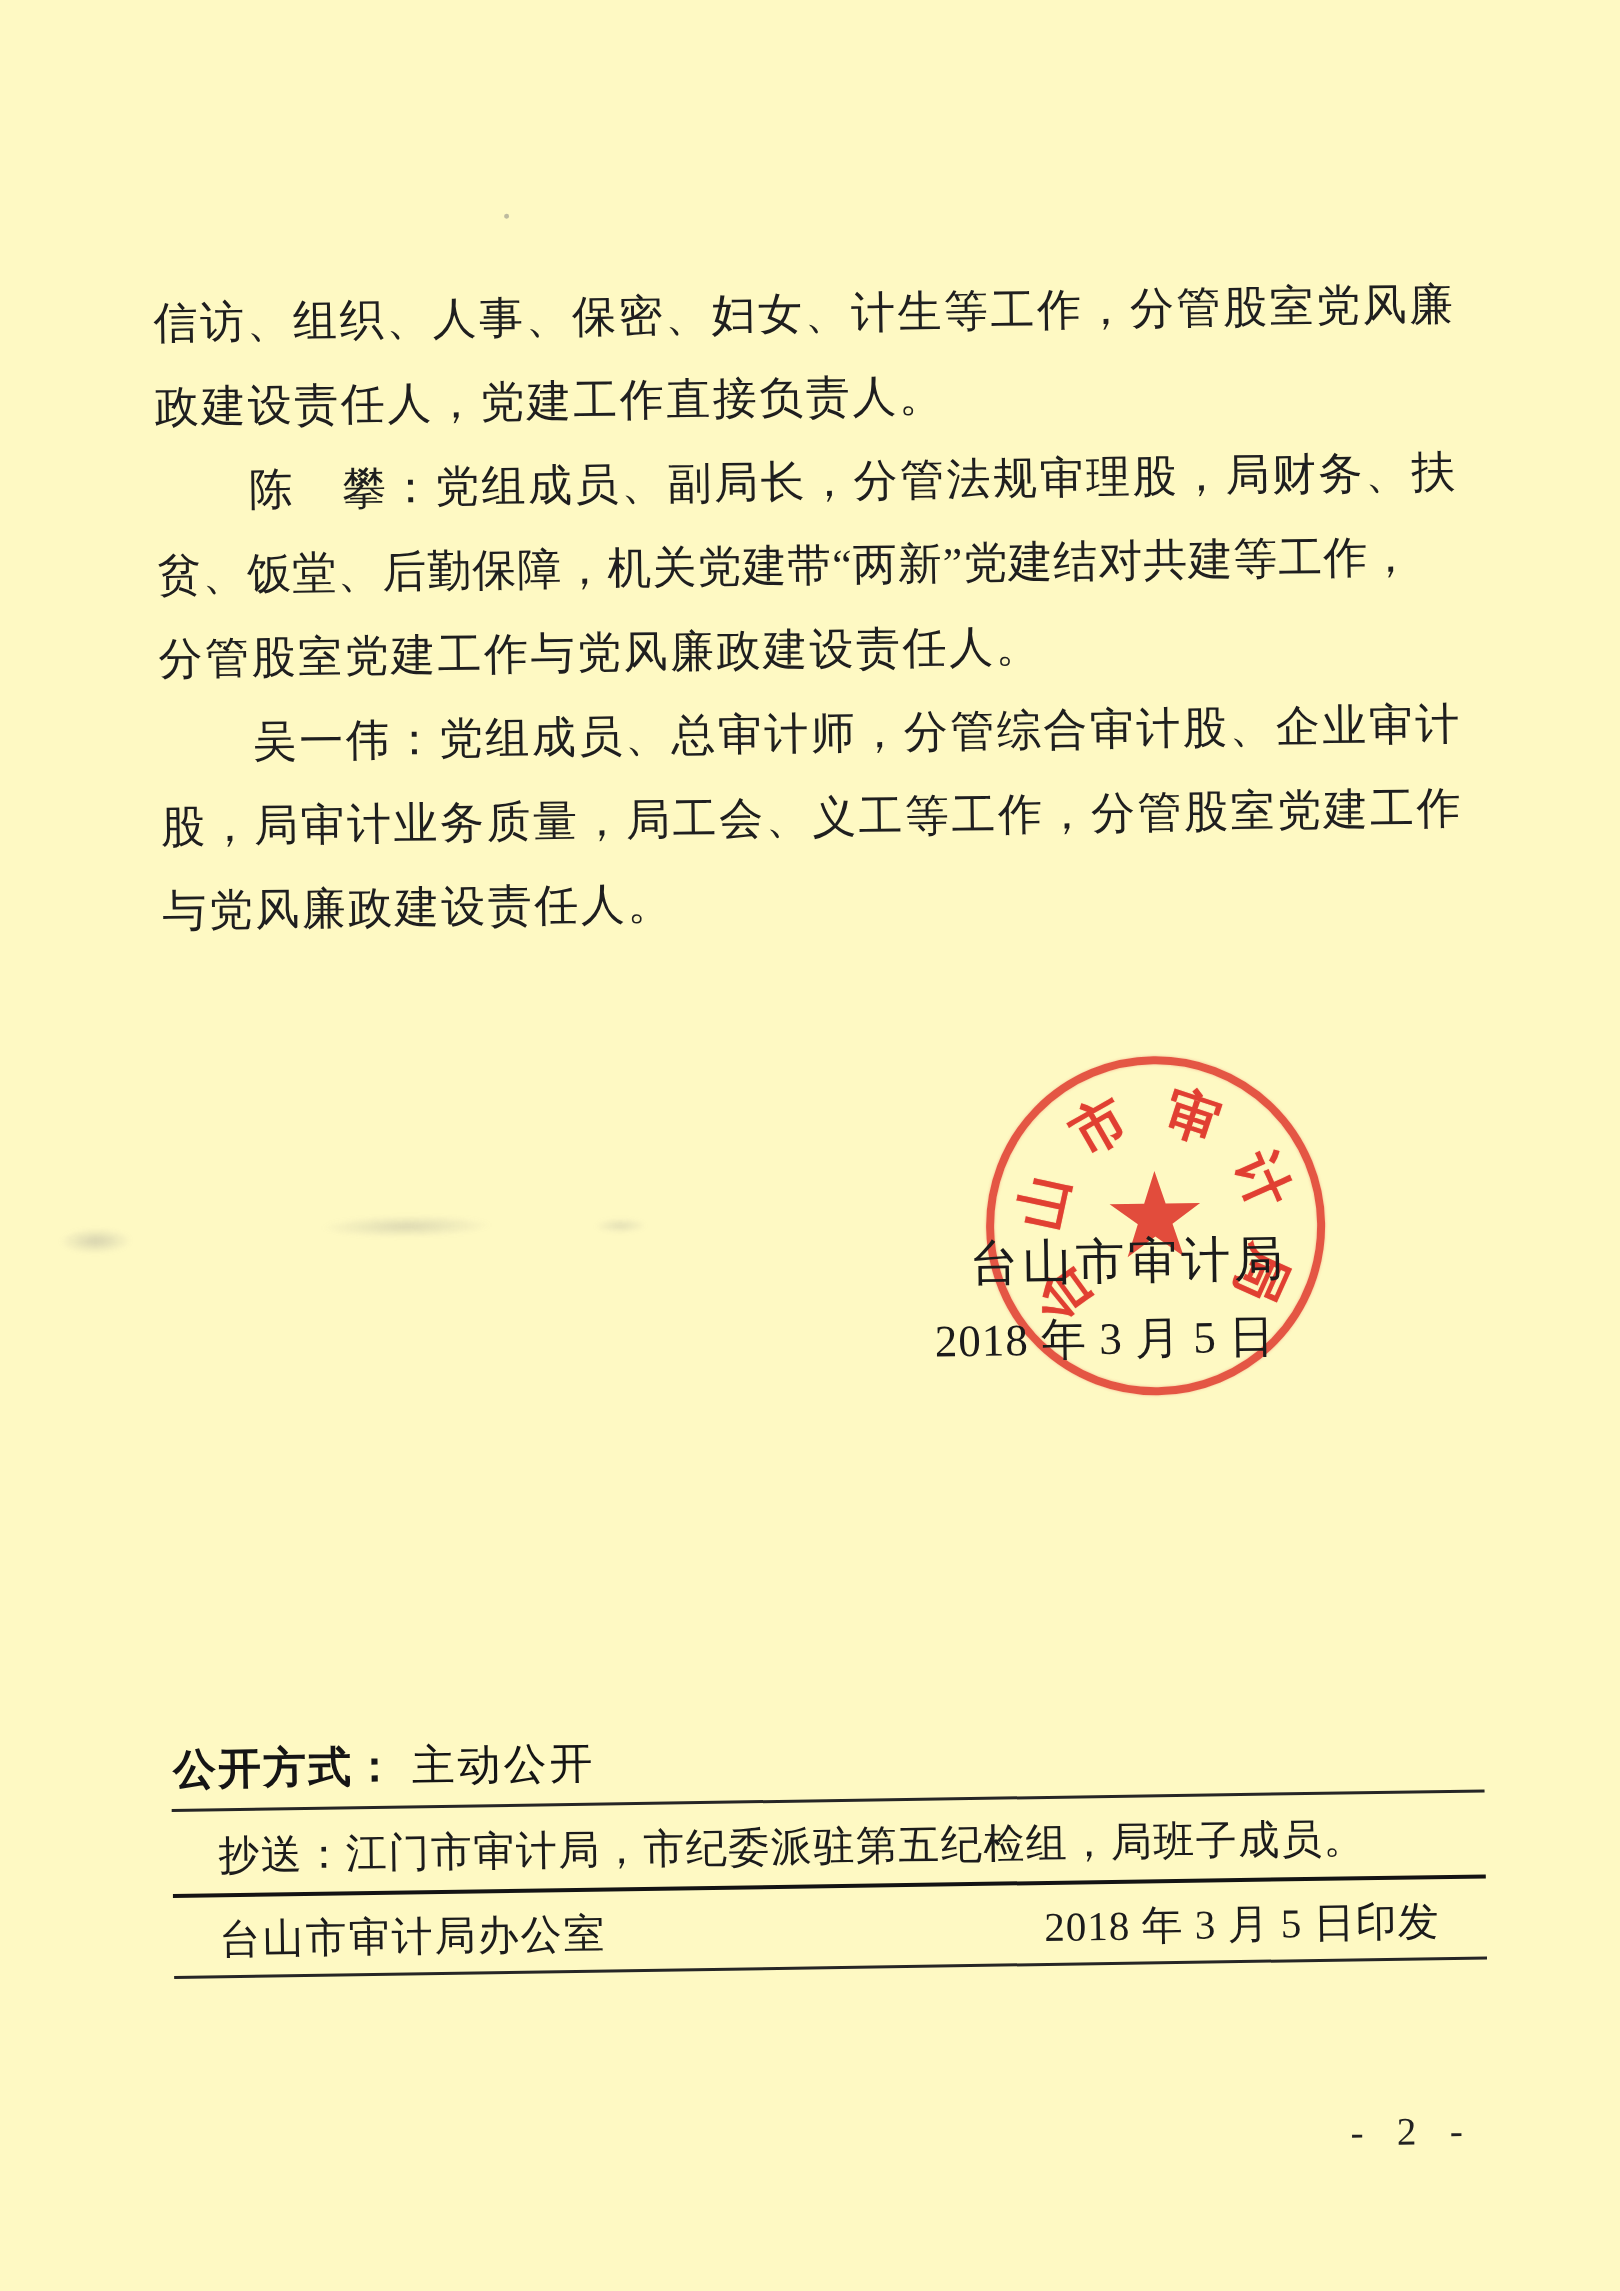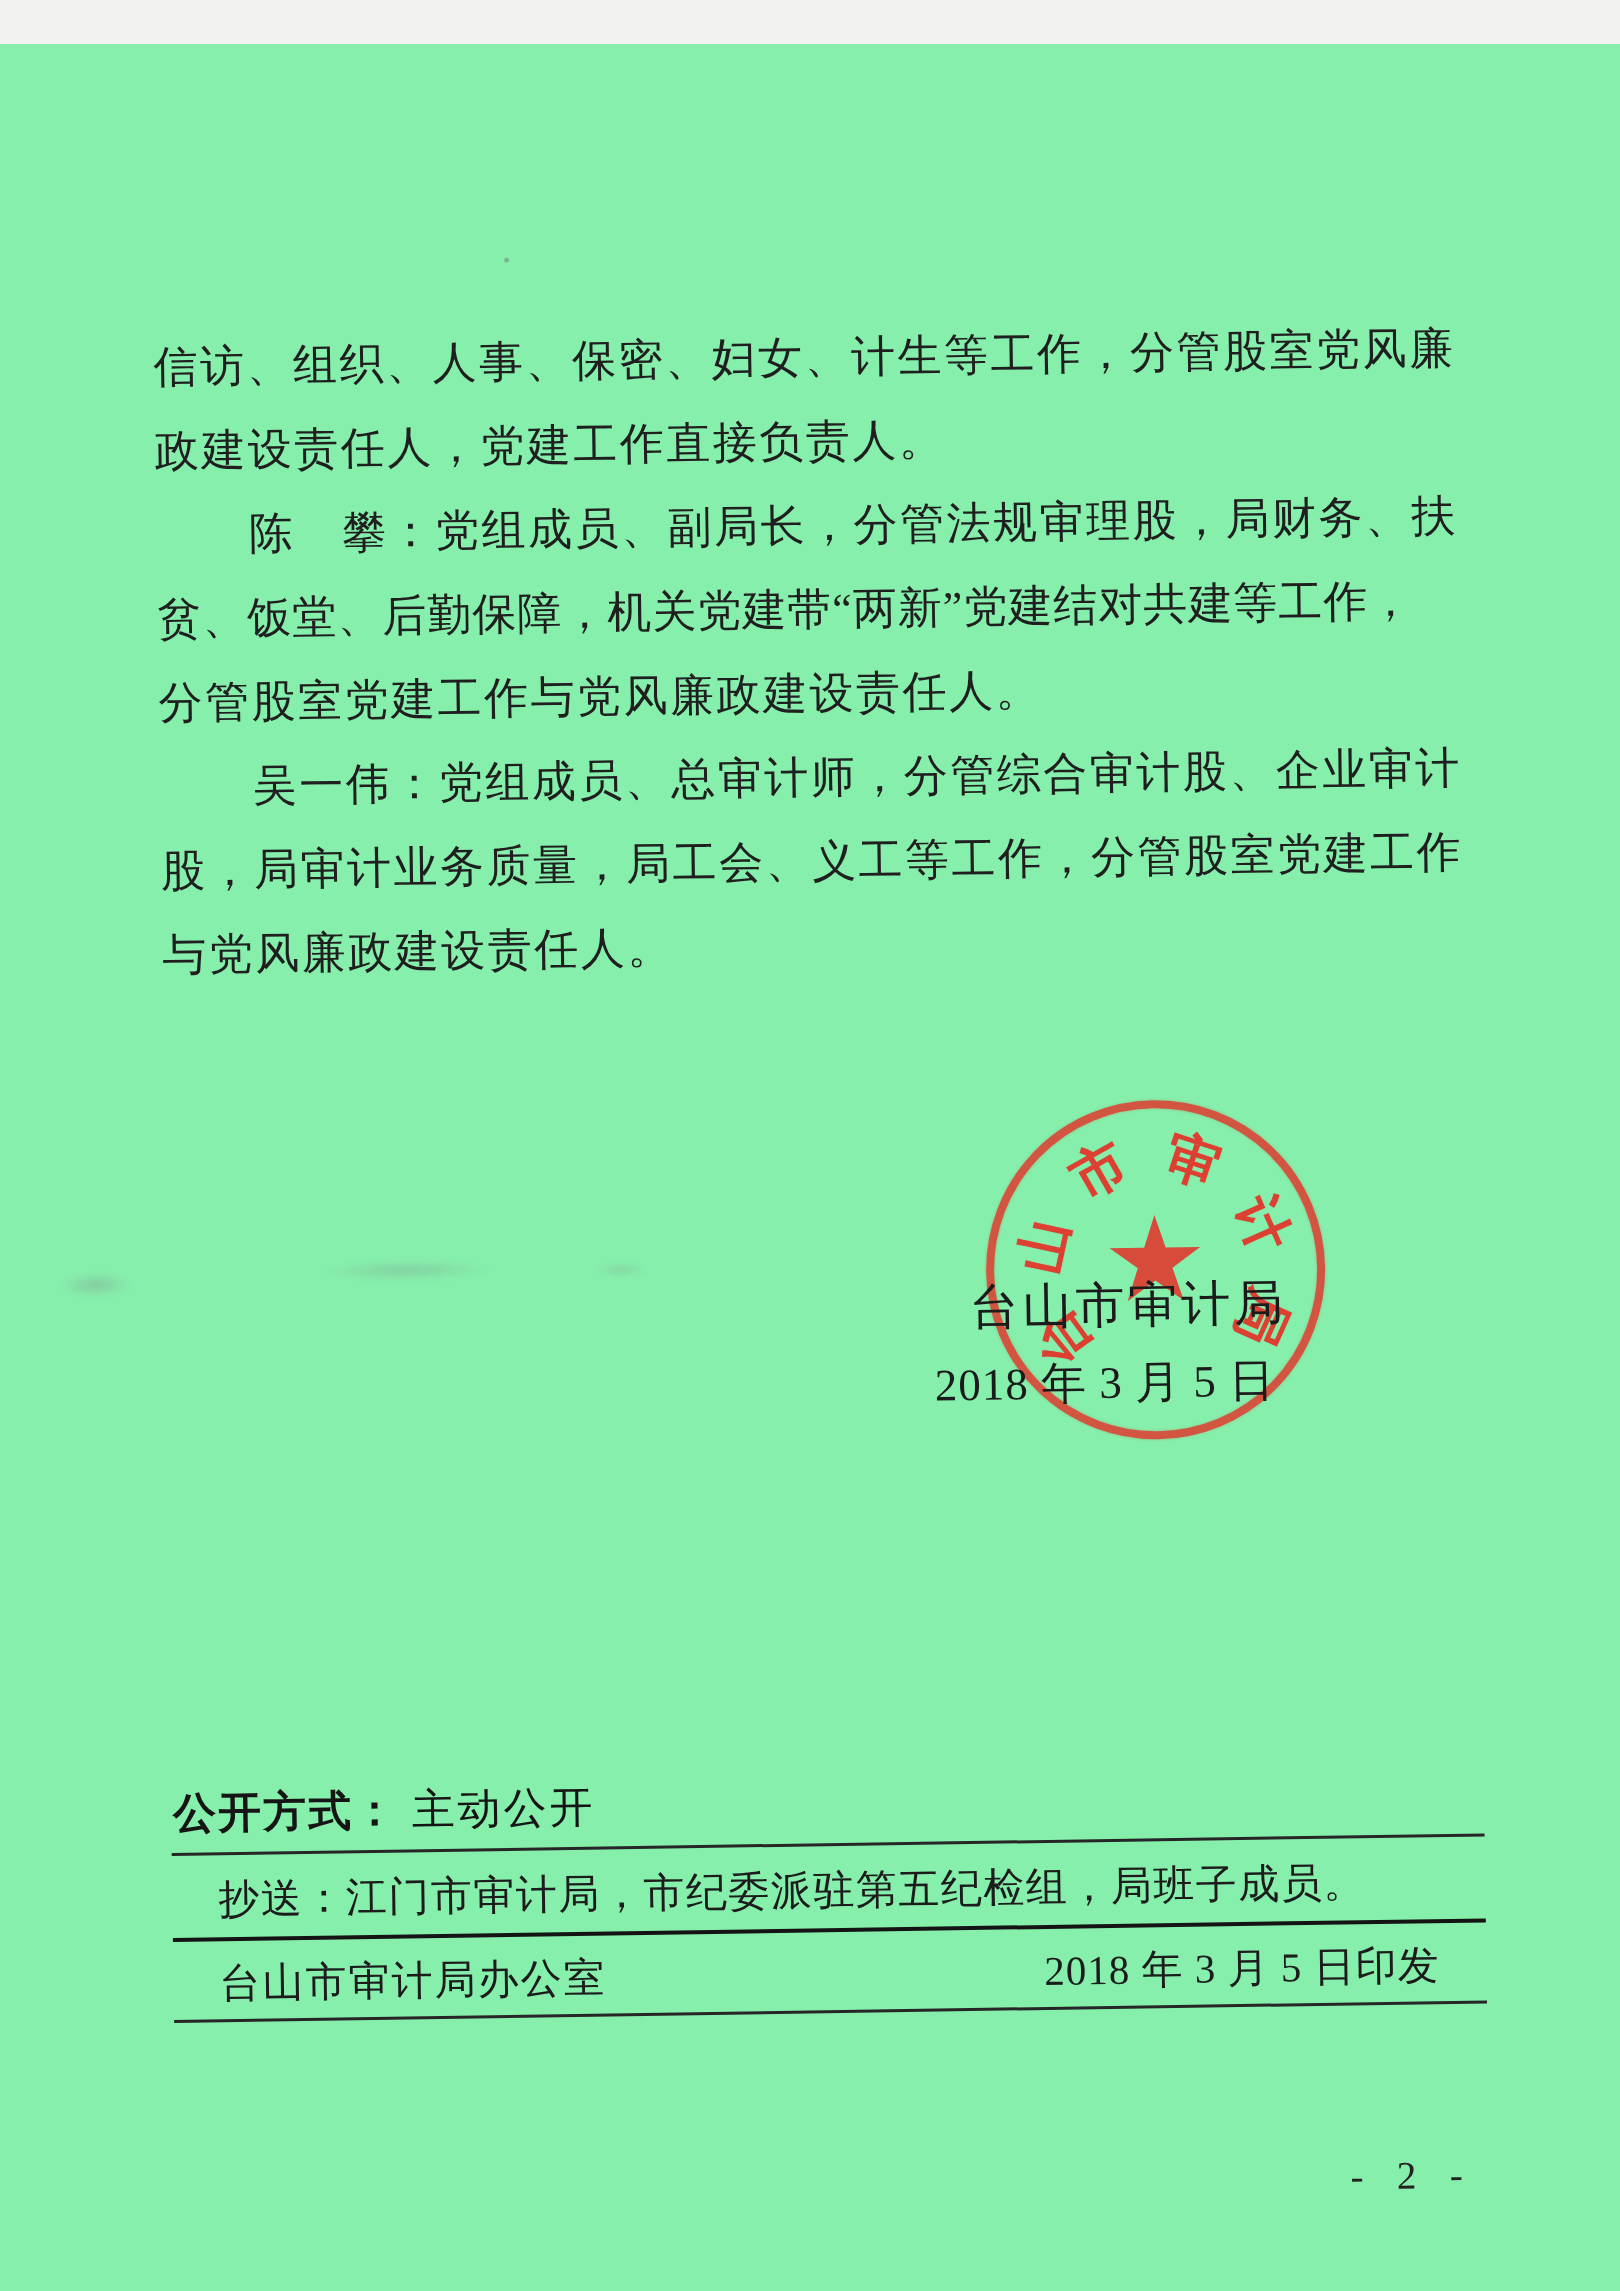--- a/index.html
+++ b/index.html
@@ -5,22 +5,21 @@
   html,body { margin:0; padding:0; }
   body {
     width:1620px; height:2292px;
     background:#f2f2f0;
     font-family:"Liberation Serif", serif;
     position:relative;
     overflow:hidden;
   }
   .page {
     position:absolute; inset:0;
-    background:#86efac;
-    margin-top:44px;
+    background:#fef9c3;
   }
   .scan {
     position:absolute; inset:0;
     transform:rotate(-0.85deg);
     transform-origin:157px 686px;
   }
 
   
   .bodytext {
     position:absolute; left:159px; top:282px; width:1313px;

